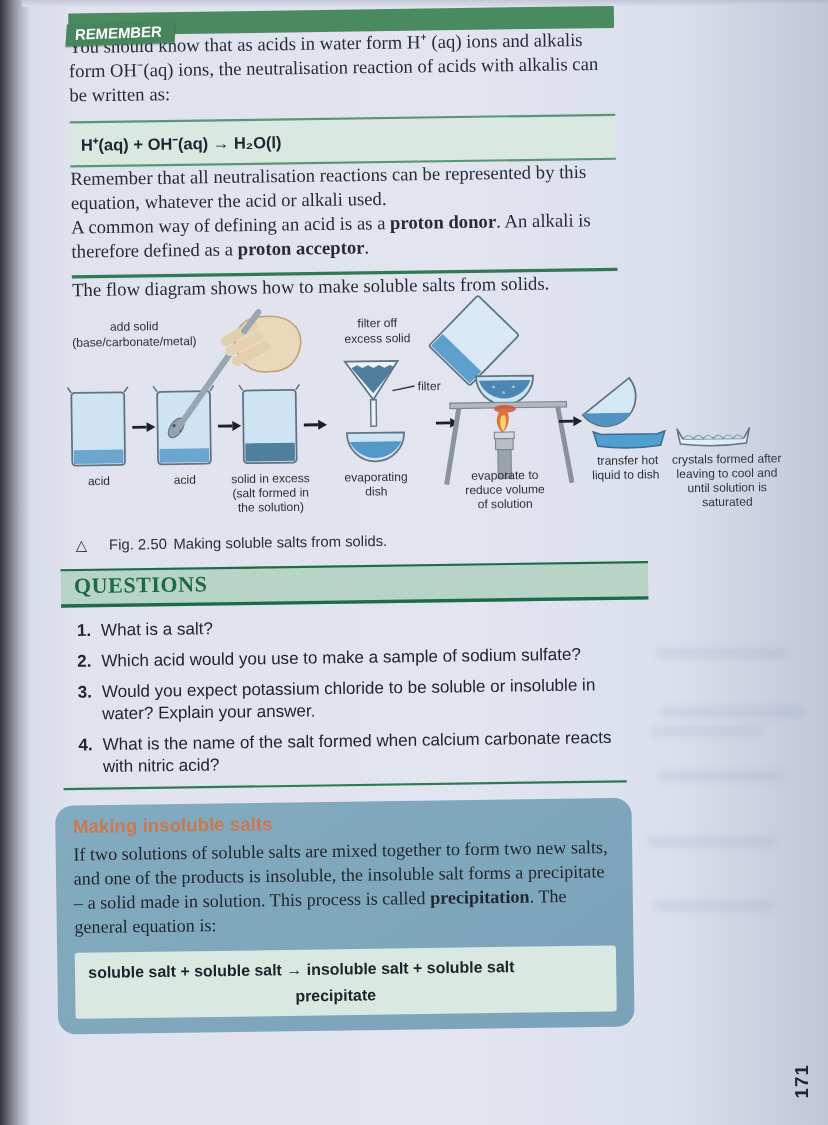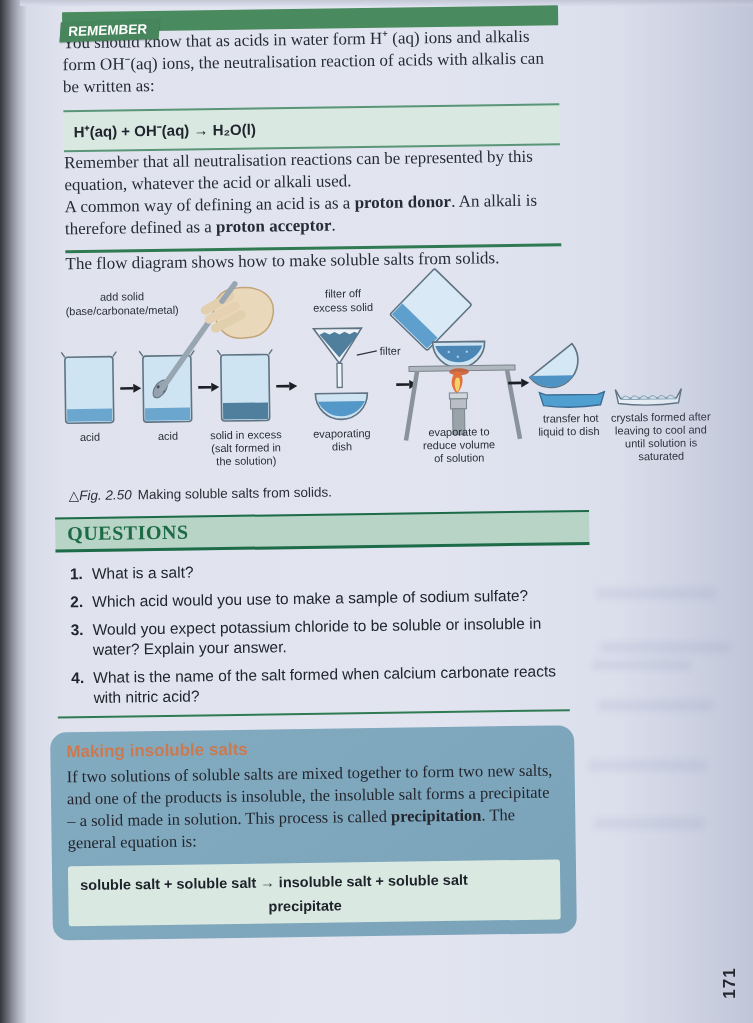--- a/index.html
+++ b/index.html
@@ -60,21 +60,21 @@
   .p-flow{margin-top:13px;}
 
   
   .diagram-wrap{margin:10px 0 0 -8px;position:relative;}
   svg{overflow:visible;display:block;}
   .dlbl{font-family:"Liberation Sans",sans-serif;font-size:11px;fill:#2a2e36;}
   .mid{text-anchor:middle;}
   .caption{
     margin-top:4px;font-family:"Liberation Sans",sans-serif;font-size:13.5px;color:#2b2e36;
   }
-  .caption .fig{margin:0 6px 0 0;font-style:italic;}
+  .caption .fig{margin:0 6px 0 20px;}
 
   
   .q-band{
     margin:14px 0 0 -14px;width:512px;
     background:#b7d4c7;border-top:2px solid #1e6b4a;border-bottom:3px solid #1e6b4a;
     padding:3px 10px 4px 12px;
   }
   .q-title{
     font-family:"Liberation Serif",serif;font-weight:bold;font-size:20px;color:#1d6b45;letter-spacing:0.5px;
   }

